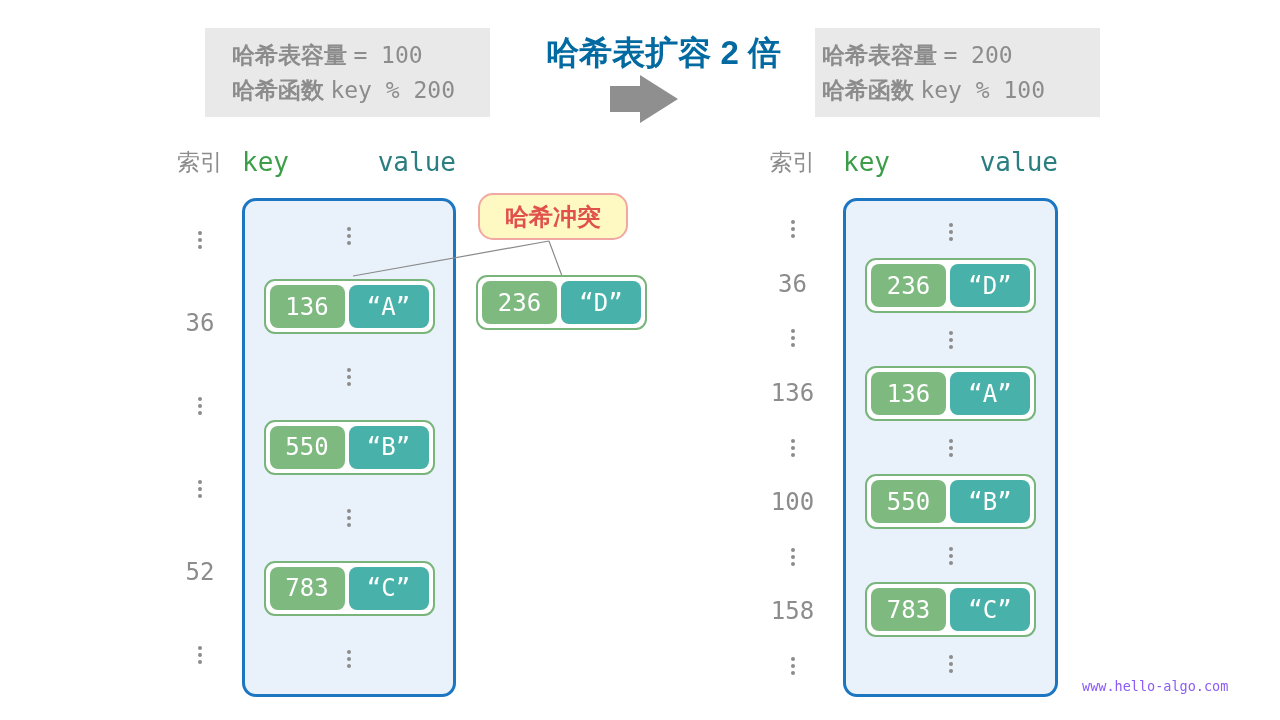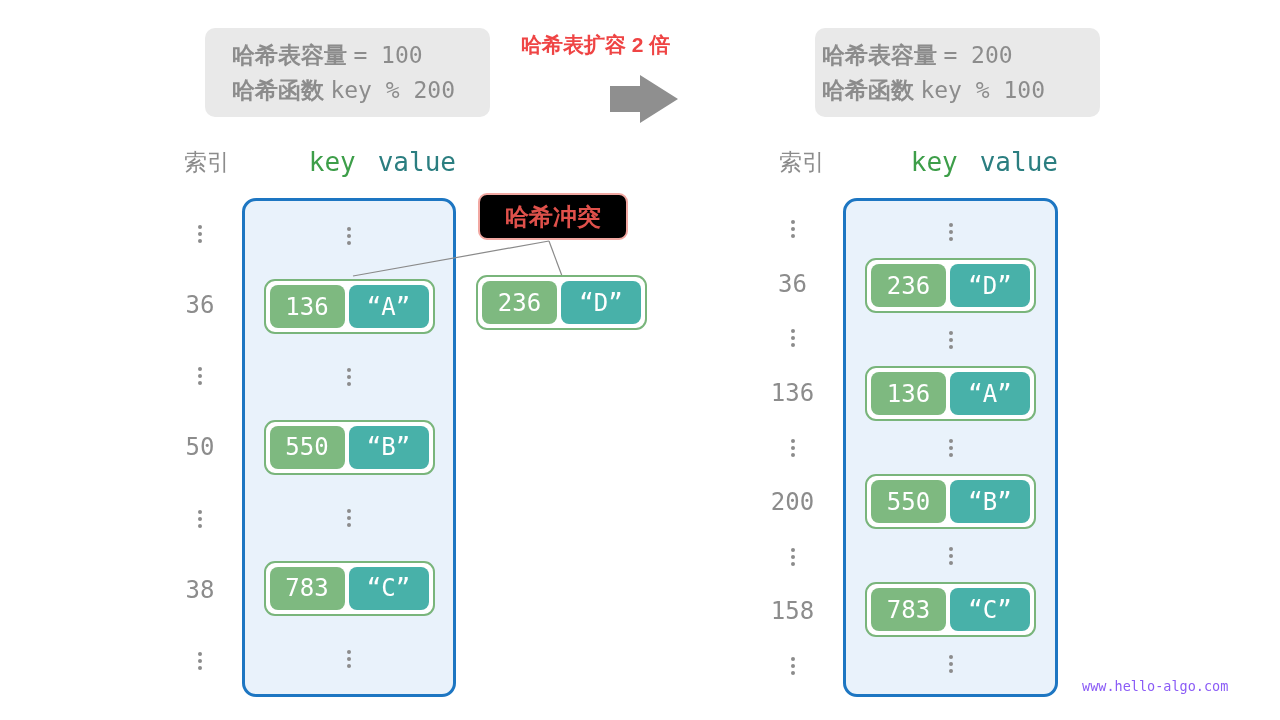--- a/index.html
+++ b/index.html
@@ -5,45 +5,45 @@
   html,body { margin:0; padding:0; }
   body {
     width:1280px; height:720px; position:relative; overflow:hidden;
     background:#ffffff;
     font-family:"Liberation Sans", sans-serif;
   }
 
   
   .info-box {
     position:absolute; width:285px; height:89px; box-sizing:border-box;
-    background:#e9e9e9; border-radius:10px;
+    background:#e9e9e9; border-radius:0;
     display:flex; flex-direction:column; justify-content:center;
     padding-left:27px; gap:3px; color:#8c8c8c;
   }
   .info-box .line { font-size:23px; line-height:32px; white-space:nowrap; }
   .info-box .lbl { font-weight:bold; }
   .info-box .val { font-family:"DejaVu Sans Mono","Liberation Mono",monospace; }
   #info-left  { left:205px; top:28px; }
   #info-right { left:815px; top:28px;padding-left:7px; }
 
   
   .main-title {
     position:absolute; left:521px; top:31px; width:260px;
-    text-align:left; font-size:21px; font-weight:bold; color:#ef4444;
+    text-align:right; font-size:33px; font-weight:bold; color:#0369a1;
     white-space:nowrap;
   }
   .arrow-wrap { position:absolute; left:605px; top:70px; }
 
   
   .col-header { position:absolute; top:147px; line-height:30px; white-space:nowrap; }
-  .idx-header { font-size:23px; color:#8c8c8c; text-align:right; }
+  .idx-header { font-size:23px; color:#8c8c8c; text-align:center; }
   #idx-header-left  { left:170px; width:60px; }
   #idx-header-right { left:760px; width:65px; }
   .kv-header {
-    display:flex; justify-content:flex-end; gap:22px;
+    display:flex; justify-content:space-between; gap:22px;
     font-family:"DejaVu Sans Mono","Liberation Mono",monospace; font-size:26px;
   }
   #kv-header-left  { left:242px; width:214px; }
   #kv-header-right { left:843px; width:215px; }
   .key-hd   { color:#3d9e49; }
   .value-hd { color:#2b7e80; }
 
   
   .index-col {
     position:absolute; top:198px; height:499px; box-sizing:border-box;
@@ -76,21 +76,21 @@
   .pill-key   { width:75px; background:#7eb980; }
   .pill-value { width:80px; background:#48b1a9; }
 
   
   .dots { display:flex; flex-direction:column; gap:3px; align-items:center; }
   .dots i { width:4px; height:4px; border-radius:50%; background:#8c8c8c; display:block; }
 
   
   .collision-label {
     position:absolute; left:478px; top:193px; width:150px; height:47px; box-sizing:border-box;
-    background:#000000; border:2px solid #f2a8a2; border-radius:9px;
+    background:#fef9c3; border:2px solid #f2a8a2; border-radius:15px;
     display:flex; align-items:center; justify-content:center;
     font-size:24px; font-weight:bold; color:#e0514b; white-space:nowrap;
   }
   .floating-pair { position:absolute; left:476px; top:275px; }
 
   .lines-overlay { position:absolute; left:0; top:0; pointer-events:none; }
 
   .watermark {
     position:absolute; left:1082px; top:678px;
     font-family:"DejaVu Sans Mono","Liberation Mono",monospace;
@@ -140,31 +140,28 @@
       <span class="index-label">36</span>
     </div>
     <div class="trow">
       <div class="dots">
         <i></i>
         <i></i>
         <i></i>
       </div>
     </div>
     <div class="trow">
-      <span class="index-label">50</span>
-    </div>
-    <div class="trow">
-      <div class="dots">
-        <i></i>
-        <i></i>
-        <i></i>
-      </div>
-    </div>
-    <div class="trow">
-      <span class="index-label">38</span>
+      <div class="dots">
+        <i></i>
+        <i></i>
+        <i></i>
+      </div>
+    </div>
+    <div class="trow">
+      <span class="index-label">52</span>
     </div>
     <div class="trow">
       <div class="dots">
         <i></i>
         <i></i>
         <i></i>
       </div>
     </div>
   </div>
 <div class="tbox" id="table-box-left">
@@ -237,21 +234,21 @@
       <span class="index-label">136</span>
     </div>
     <div class="trow">
       <div class="dots">
         <i></i>
         <i></i>
         <i></i>
       </div>
     </div>
     <div class="trow">
-      <span class="index-label">200</span>
+      <span class="index-label">100</span>
     </div>
     <div class="trow">
       <div class="dots">
         <i></i>
         <i></i>
         <i></i>
       </div>
     </div>
     <div class="trow">
       <span class="index-label">158</span>

